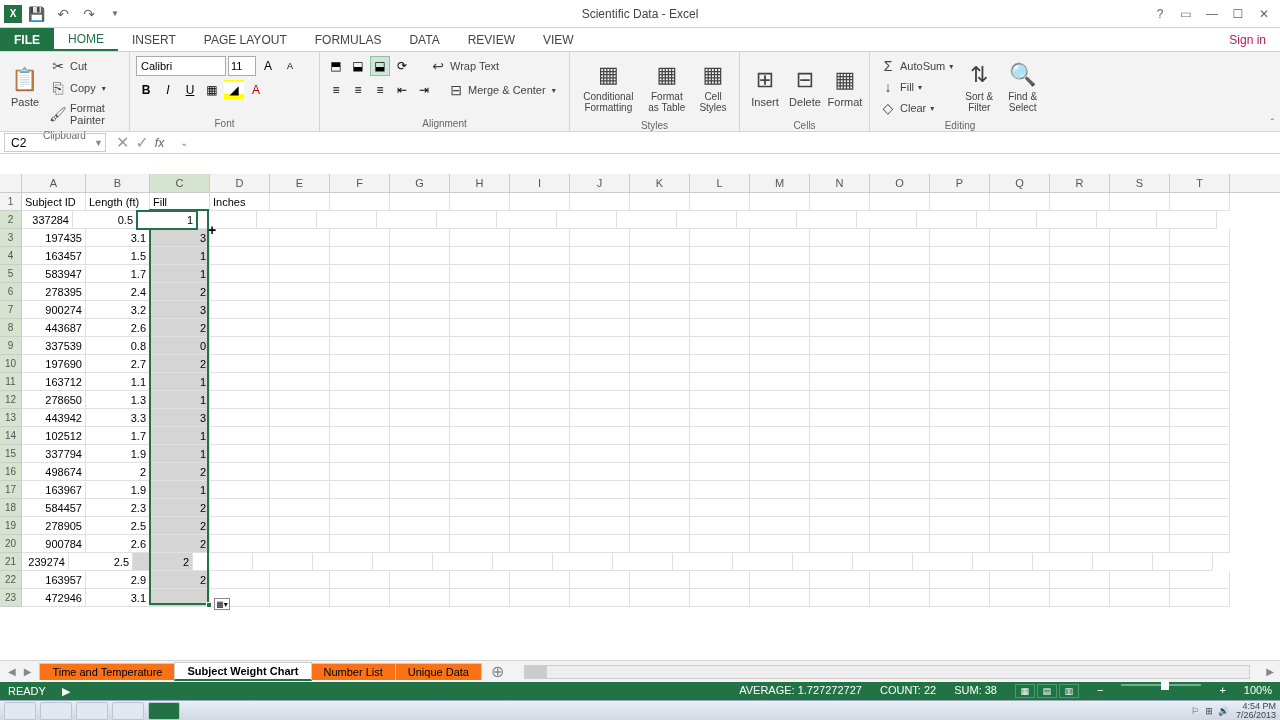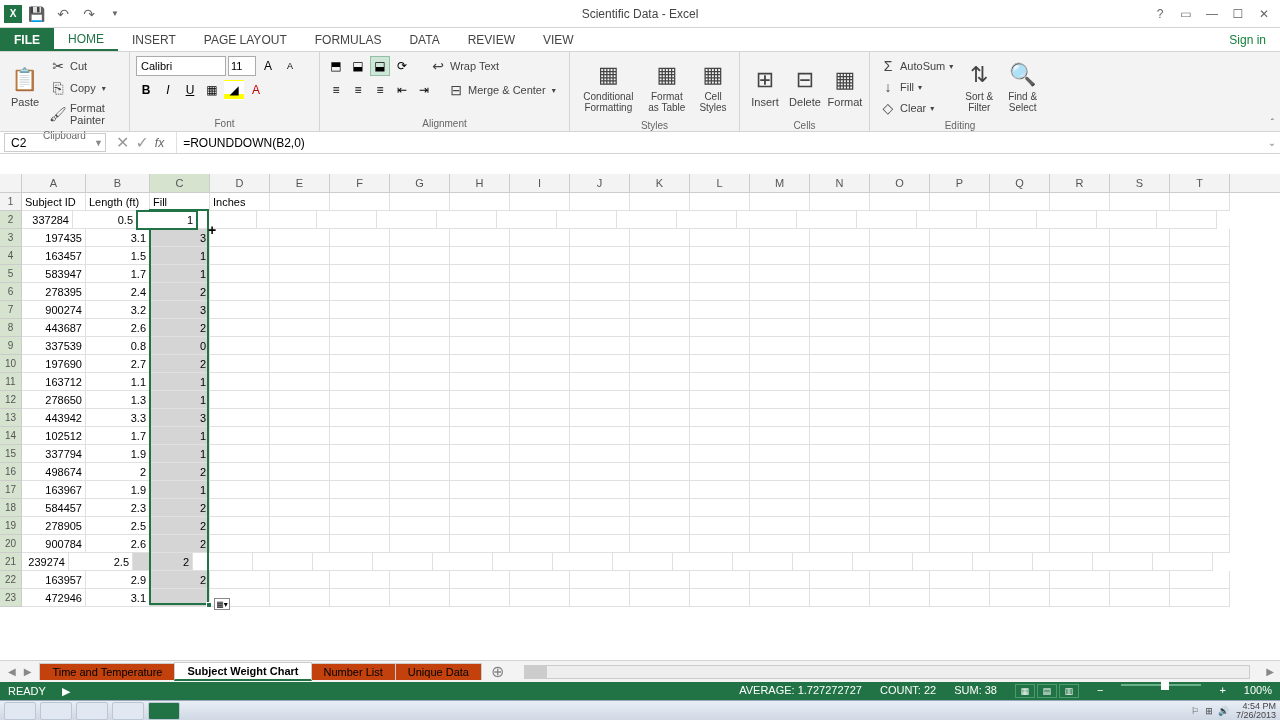--- a/index.html
+++ b/index.html
@@ -12,21 +12,21 @@
 .titlebar .qat-btn { width: 22px; height: 22px; display: flex; align-items: center; justify-content: center; color: #666; font-size: 14px; cursor: pointer; }
 .titlebar .title { position: absolute; left: 50%; transform: translateX(-50%); font-size: 12px; color: #444; }
 .titlebar .win-controls { margin-left: auto; display: flex; gap: 2px; padding-right: 4px; }
 .titlebar .win-btn { width: 24px; height: 20px; display: flex; align-items: center; justify-content: center; font-size: 12px; color: #666; cursor: pointer; }
 
 
 .menu-tabs { height: 24px; display: flex; align-items: stretch; background: #fff; border-bottom: 1px solid #d4d4d4; }
 .menu-tab { padding: 0 14px; display: flex; align-items: center; font-size: 12px; color: #444; cursor: pointer; }
 .menu-tab.file { background: #217346; color: #fff; font-weight: 600; }
 .menu-tab.active { border-bottom: 2px solid #217346; color: #217346; }
-.signin { margin-left: auto; padding: 0 14px; font-size: 12px; color: #15803d; display: flex; align-items: center; }
+.signin { margin-left: auto; padding: 0 14px; font-size: 12px; color: #be185d; display: flex; align-items: center; }
 
 
 .ribbon { height: 80px; background: #f3f3f3; border-bottom: 1px solid #d4d4d4; display: flex; position: relative; }
 .ribbon-group { border-right: 1px solid #d4d4d4; padding: 4px 6px 0 6px; display: flex; flex-direction: column; }
 .ribbon-group-content { flex: 1; display: flex; align-items: flex-start; gap: 2px; }
 .ribbon-group-label { font-size: 10px; color: #666; text-align: center; padding: 2px 0; position: relative; }
 .r-btn { display: flex; align-items: center; font-size: 11px; color: #444; padding: 2px 4px; cursor: pointer; gap: 4px; }
 .r-btn.vert { flex-direction: column; justify-content: center; text-align: center; gap: 2px; height: 62px; min-width: 38px; }
 .r-icon { width: 16px; height: 16px; display: inline-flex; align-items: center; justify-content: center; font-size: 14px; }
 .r-icon.big { width: 28px; height: 28px; font-size: 22px; }
@@ -60,21 +60,21 @@
 .cell.sel { background: #d5d5d5; }
 .cell.active { background: #fff !important; outline: 2px solid #217346; outline-offset: -1px; z-index: 2; }
 .sel-border { position: absolute; border: 2px solid #217346; pointer-events: none; }
 .fill-handle { position: absolute; width: 6px; height: 6px; background: #217346; border: 1px solid #fff; }
 .cursor-cross { position: absolute; font-size: 14px; color: #000; font-weight: bold; pointer-events: none; }
 .autofill-opt { position: absolute; width: 16px; height: 12px; border: 1px solid #888; background: #fff; font-size: 8px; display: flex; align-items: center; justify-content: center; }
 
 
 .sheet-tabs { position: absolute; bottom: 38px; left: 0; right: 0; height: 22px; background: #f3f3f3; display: flex; align-items: center; border-top: 1px solid #d4d4d4; }
 .sheet-nav { display: flex; gap: 8px; padding: 0 8px; color: #888; font-size: 10px; }
-.sheet-tab { padding: 2px 12px; font-size: 11px; border: 1px solid #ccc; border-bottom: none; background: #c2410c; cursor: pointer; margin-right: -1px; }
+.sheet-tab { padding: 2px 12px; font-size: 11px; border: 1px solid #ccc; border-bottom: none; background: #f97316; cursor: pointer; margin-right: -1px; }
 .sheet-tab.active { background: #fff; font-weight: 600; border-bottom: 2px solid #217346; }
 .sheet-add { padding: 0 10px; color: #888; cursor: pointer; }
 .hscroll { flex: 1; margin: 0 10px; height: 14px; background: #eee; border: 1px solid #ccc; position: relative; }
 .hscroll .thumb { position: absolute; left: 0; width: 22px; height: 100%; background: #ccc; }
 
 
 .statusbar { position: absolute; bottom: 20px; left: 0; right: 0; height: 18px; background: #217346; color: #fff; display: flex; align-items: center; font-size: 11px; padding: 0 8px; gap: 16px; }
 .statusbar .stats { margin-left: auto; display: flex; gap: 18px; }
 .view-btns { display: flex; gap: 2px; }
 .view-btn { width: 20px; height: 14px; border: 1px solid #4a9c6f; display: flex; align-items: center; justify-content: center; font-size: 9px; }
@@ -269,21 +269,20 @@
 <div class="formula-row">
   <div class="namebox">
       <span>C2</span>
       <span class="dd">▼</span>
     </div>
   <div class="fx-btns">
     <span>✕</span>
     <span>✓</span>
     <span class="fx-label">fx</span>
   </div>
-  <div class="formula-input">=ROUNDDOWN(B2,0)</div>
   <div class="formula-expand">⌄</div>
 </div>
 
 <div class="grid-wrap">
   <div class="col-headers" id="colHeaders">
     <div class="corner"></div>
   <div class="col-h" style="width: 64px;">A</div>
       <div class="col-h" style="width: 64px;">B</div>
       <div class="col-h sel" style="width: 60px;">C</div>
       <div class="col-h" style="width: 60px;">D</div>

